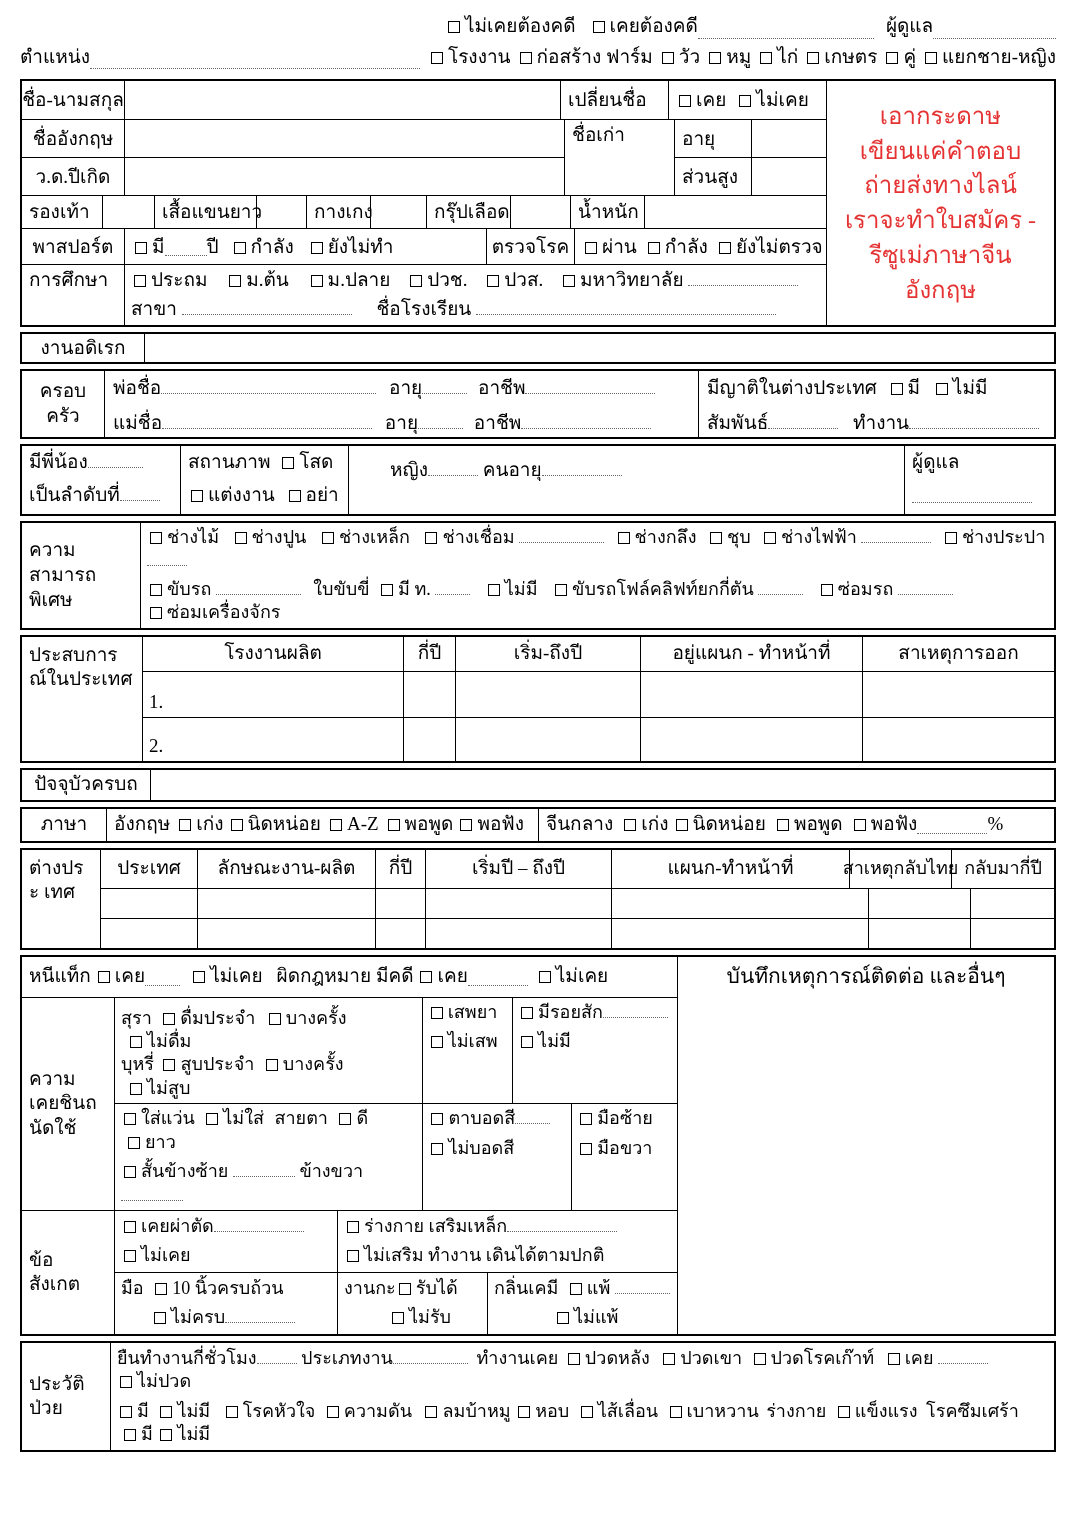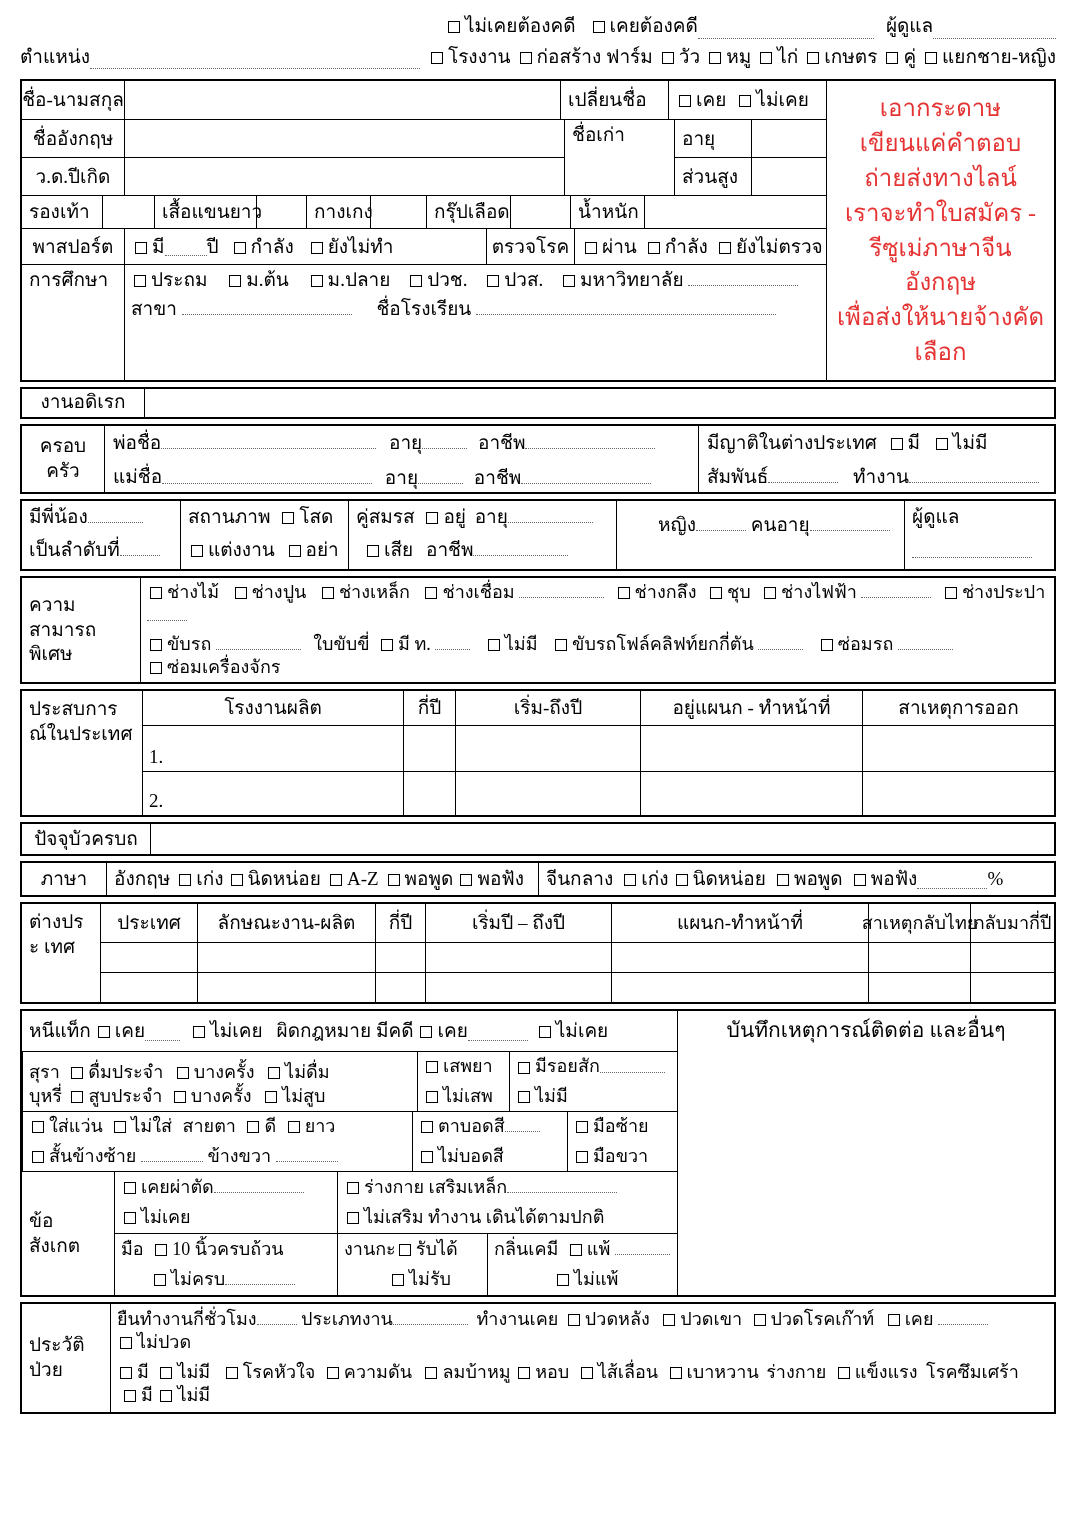--- a/index.html
+++ b/index.html
@@ -135,21 +135,20 @@
           </div>
         </div>
       </div>
     </div>
     <div class="bl note" style="width:228px">
       <div>เอากระดาษ</div>
       <div>เขียนแค่คำตอบ</div>
       <div>ถ่ายส่งทางไลน์</div>
       <div>เราจะทำใบสมัคร -</div>
       <div>รีซูเม่ภาษาจีน อังกฤษ</div>
-      <div>เพื่อส่งให้นายจ้างคัดเลือก</div>
     </div>
   </div>
 
   <div class="sect r" style="height:32px">
     <div class="c lblcol" style="width:122px">งานอดิเรก</div>
     <div class="bl grow"></div>
   </div>
 
   <div class="sect r">
     <div class="lblcol ctr" style="width:82px">
@@ -185,28 +184,20 @@
     <div class="col" style="width:158px;padding:4px 7px">
       <div><span>มีพี่น้อง</span><span class="dots" style="width:55px"></span></div>
       <div style="margin-top:8px"><span>เป็นลำดับที่</span><span class="dots" style="width:40px"></span></div>
     </div>
     <div class="bl col" style="width:168px;padding:4px 7px">
       <div><span>สถานภาพ</span>
         <span class="opt" style="margin-left:4px"><span class="cb"></span><span>โสด</span></span></div>
       <div style="margin-top:8px">
         <span class="opt"><span class="cb"></span><span>แต่งงาน</span></span>
         <span class="opt" style="margin-left:6px"><span class="cb"></span><span>อย่า</span></span></div>
-    </div>
-    <div class="bl col" style="width:268px;padding:4px 7px">
-      <div><span>คู่สมรส</span>
-        <span class="opt" style="margin-left:4px"><span class="cb"></span><span>อยู่</span></span>
-        <span style="margin-left:4px">อายุ</span><span class="dots" style="width:85px"></span></div>
-      <div style="margin-top:8px;margin-left:8px">
-        <span class="opt"><span class="cb"></span><span>เสีย</span></span>
-        <span style="margin-left:8px">อาชีพ</span><span class="dots" style="width:95px"></span></div>
     </div>
     <div class="bl col" style="flex:1;padding:4px 7px">
       <div style="margin-top:8px;margin-left:34px">
         <span>หญิง</span><span class="dots" style="width:50px"></span>
         <span>คนอายุ</span><span class="dots" style="width:80px"></span></div>
     </div>
     <div class="bl col" style="width:150px;padding:4px 7px">
       <div>ผู้ดูแล</div>
       <div style="margin-top:10px"><span class="dots" style="width:120px"></span></div>
     </div>
@@ -313,21 +304,21 @@
       <div>ะ เทศ</div>
     </div>
     <div class="bl col grow">
       <div class="r" style="height:38px">
         <div class="c ctr" style="width:96px">ประเทศ</div>
         <div class="bl c ctr" style="width:178px">ลักษณะงาน-ผลิต</div>
         <div class="bl c ctr" style="width:50px">กี่ปี</div>
         <div class="bl c ctr" style="width:186px">เริ่มปี – ถึงปี</div>
         <div class="bl c ctr grow">แผนก-ทำหน้าที่</div>
         <div class="bl c ctr small" style="width:102px">สาเหตุกลับไทย</div>
-        <div class="bl c ctr small" style="width:84px">กลับมากี่ปี</div>
+        <div class="bl c ctr small" style="width:103px">กลับมากี่ปี</div>
       </div>
       <div class="r bt" style="height:30px">
         <div style="width:96px"></div>
         <div class="bl" style="width:178px"></div>
         <div class="bl" style="width:50px"></div>
         <div class="bl" style="width:186px"></div>
         <div class="bl grow"></div>
         <div class="bl" style="width:102px"></div>
         <div class="bl" style="width:84px"></div>
       </div>
@@ -351,20 +342,25 @@
         <span class="opt" style="margin-left:4px"><span class="cb"></span><span>เคย</span></span>
         <span class="dots" style="width:35px"></span>
         <span class="opt" style="margin-left:10px"><span class="cb"></span><span>ไม่เคย</span></span>
         <span style="margin-left:14px">ผิดกฎหมาย มีคดี</span>
         <span class="opt" style="margin-left:4px"><span class="cb"></span><span>เคย</span></span>
         <span class="dots" style="width:60px"></span>
         <span class="opt" style="margin-left:8px"><span class="cb"></span><span>ไม่เคย</span></span>
       </div>
 
       <div class="r bt">
+        <div class="lblcol" style="width:92px">
+          <div>ความ</div>
+          <div>เคยชินถ</div>
+          <div>นัดใช้</div>
+        </div>
         <div class="bl col grow">
           <div class="r">
             <div class="col grow" style="padding:3px 6px">
               <div class="small" style="margin-top:6px">
                 <span>สุรา</span>
                 <span class="opt" style="margin-left:4px"><span class="cb"></span><span>ดื่มประจำ</span></span>
                 <span class="opt" style="margin-left:6px"><span class="cb"></span><span>บางครั้ง</span></span>
                 <span class="opt" style="margin-left:6px"><span class="cb"></span><span>ไม่ดื่ม</span></span>
               </div>
               <div class="small">

